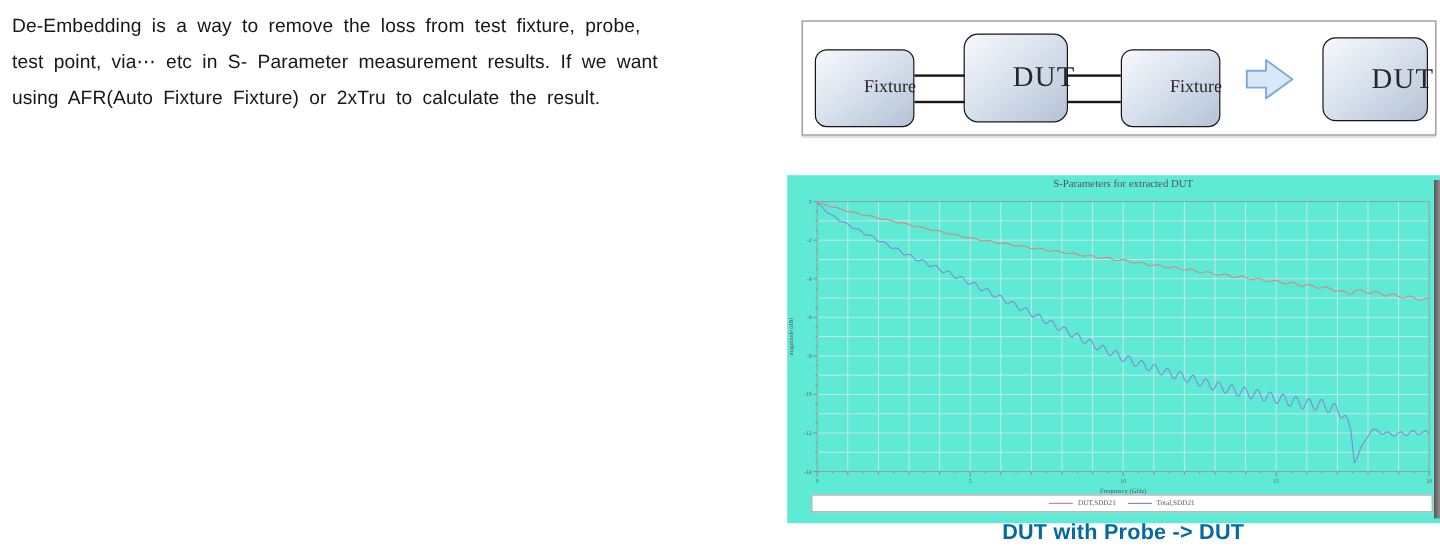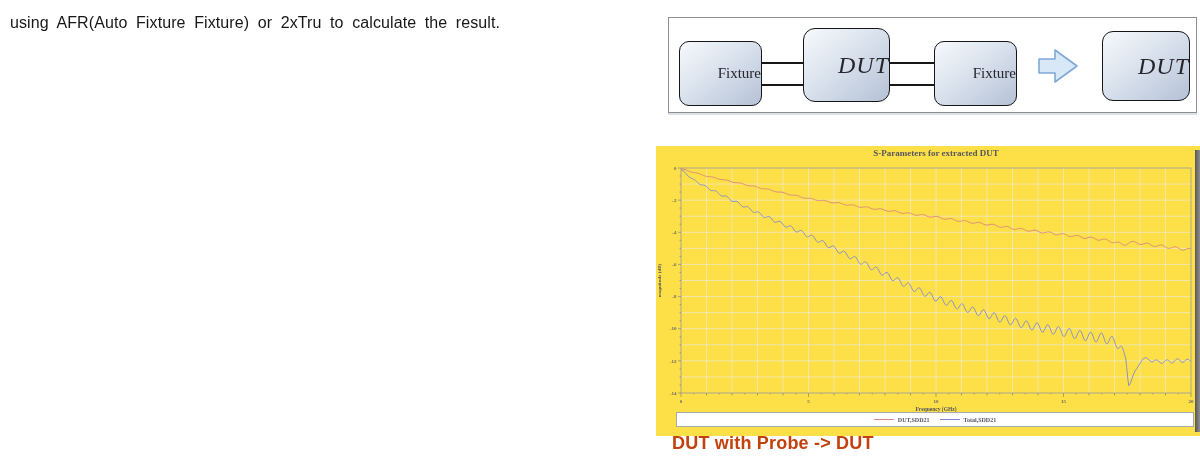--- a/index.html
+++ b/index.html
@@ -10,48 +10,50 @@
   
   .paragraph { left:10px; top:8px; width:650px; color:#17171a;
                font-size:16px; line-height:30px; word-spacing:4px; letter-spacing:0.1px; }
 
   
   .diagram-frame { left:668px; top:17px; width:529px; height:96px;
                    border:1px solid #8a8d94; background:#ffffff;
                    box-shadow:0 2px 0 rgba(200,204,212,0.6); }
   .node { position:absolute; border:1.6px solid #15151a; border-radius:10px;
           background:linear-gradient(to bottom right, #f7f9fc 0%, #dde5ef 40%, #b5c2d6 100%);
-          display:flex; align-items:center; justify-content:flex-end;
-          font-family:"Liberation Serif", serif; color:#26262c; }
+          display:flex; align-items:center; justify-content:flex-start;
+          font-family:"Liberation Serif", serif; color:#26262c;padding-left:40px; }
   .node-fixture { width:83px; height:65px; top:23px; font-size:15px; }
-  .node-dut     { font-size:24px; letter-spacing:1px;font-style:italic; }
+  .node-dut     { font-size:24px; letter-spacing:1px; }
   .wire { position:absolute; height:2px; background:#17171a; }
 
   
-  .chart { left:656px; top:146px; width:544px; height:290px; background:#fde047;font-weight:bold; }
+  .chart { left:656px; top:146px; width:544px; height:290px; background:#5eead4; }
   .chart-title { position:absolute; top:2px; left:25px; width:510px; text-align:center;
                  font-family:"Liberation Serif", serif; font-size:9px; color:#565660; }
   .plot-svg { position:absolute; top:16px; left:0; }
   .legend { position:absolute; top:266px; left:20px; width:518px; height:15px;
             border:1px solid #a8a8ae; background:#ffffff;
             display:flex; align-items:center; justify-content:center; gap:10px; }
   .leg-item { display:flex; align-items:center; gap:4px; }
   .leg-line { display:inline-block; width:20px; height:1px; }
   .leg-label { font-family:"Liberation Serif", serif; font-size:6px; color:#55555e; }
   .edge-strip { left:1195px; top:150px; width:5px; height:282px;
                 background:linear-gradient(to right,#565656,#8f8f8f); }
 
   
-  .caption { left:672px; top:433px; width:528px; text-align:left;
-             font-size:18px; font-weight:bold; color:#c2410c; letter-spacing:0.2px; }
+  .caption { left:672px; top:433px; width:528px; text-align:center;
+             font-size:18px; font-weight:bold; color:#0369a1; letter-spacing:0.2px; }
 </style>
 </head>
 <body>
 
 <div class="abs paragraph">
+  <div>De-Embedding is a way to remove the loss from test fixture, probe,</div>
+  <div>test point, via⋯ etc in S- Parameter measurement results. If we want</div>
   <div>using AFR(Auto Fixture Fixture) or 2xTru to calculate the result.</div>
 </div>
 
 <div class="abs diagram-frame">
   <div class="node node-fixture" style="left:10px;">
     <span>Fixture</span>
   </div>
 
   <div class="wire" style="left:93px; top:44px; width:42px;"></div>
   <div class="wire" style="left:93px; top:66px; width:42px;"></div>

